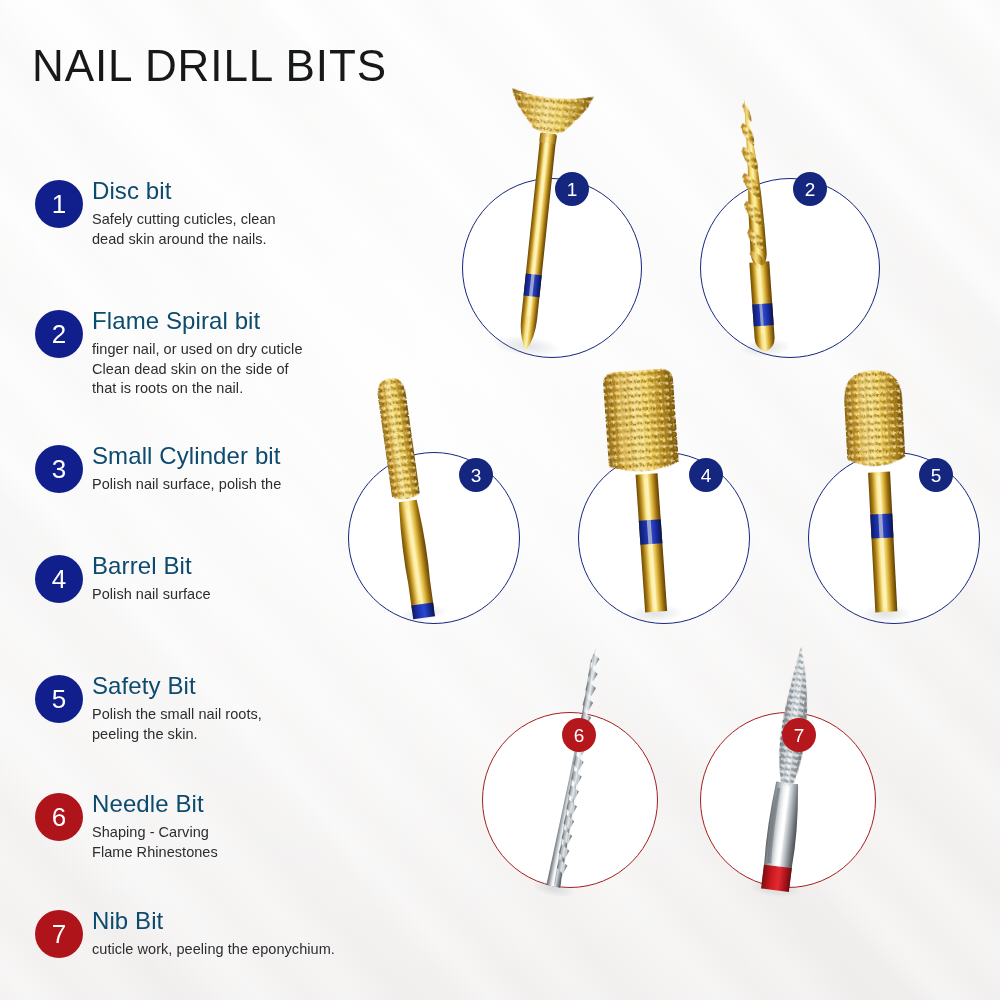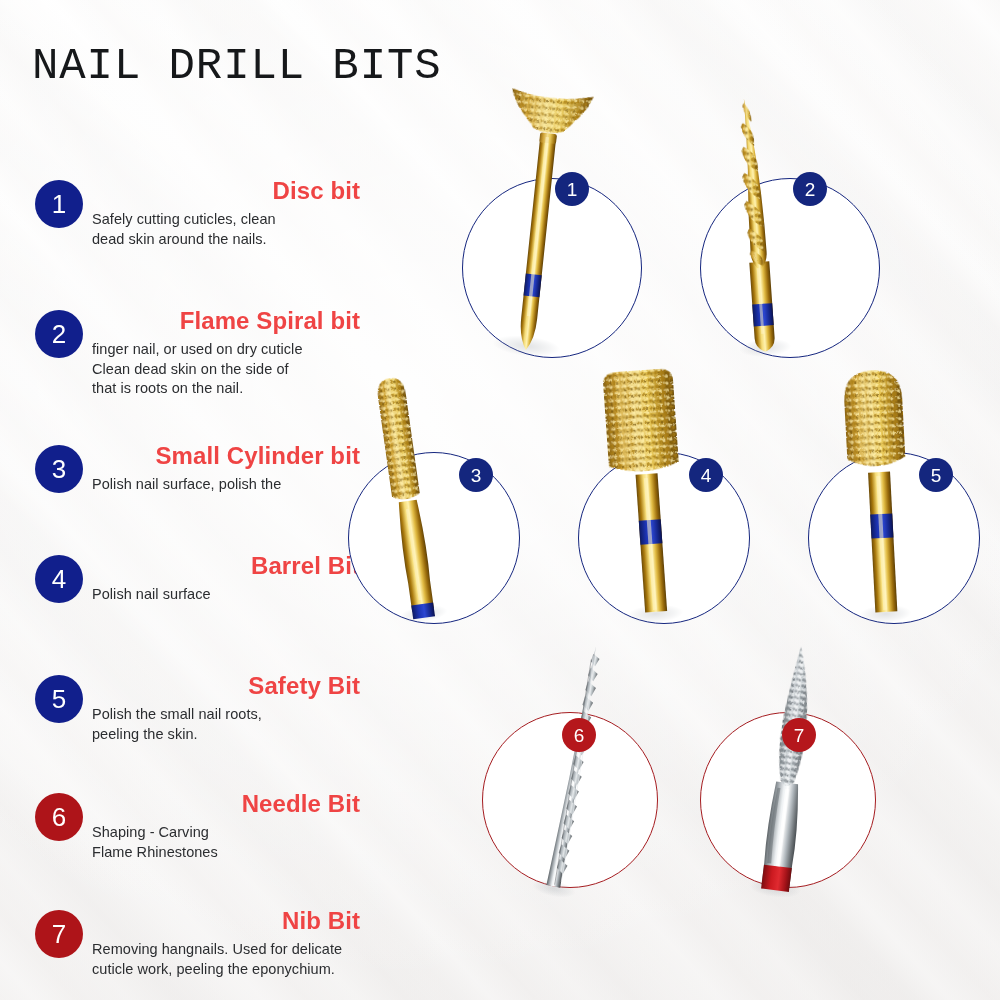--- a/index.html
+++ b/index.html
@@ -46,21 +46,20 @@
   }
 
   
   .title {
     position:absolute; left:32px; top:41px;
     font-size:44px;
     font-weight:300;
     letter-spacing:0.9px;
     color:#16181a;
     white-space:nowrap;
-    font-family:Liberation Mono, monospace;
   }
 
   
   .list { position:absolute; left:30px; top:180px; width:330px; }
 
   .item { position:absolute; left:0; width:330px; }
 
   .badge {
     position:absolute; left:5px; top:0;
     width:48px; height:48px; border-radius:50%;
@@ -69,23 +68,23 @@
     font-size:26px; font-weight:400;
     line-height:1;
     font-family:"Liberation Sans", sans-serif;
   }
   .badge.blue { background:#111f8c; }
   .badge.red  { background:#ae1419; }
 
   .item-text { position:absolute; left:62px; top:-4px; width:268px; }
 
   .item-title {
-    font-size:24px; font-weight:700;
-    color:#ef4444; letter-spacing:0.1px;
-    white-space:nowrap; line-height:1.25;text-align:right;
+    font-size:24px; font-weight:400;
+    color:#0c4a6e; letter-spacing:0.1px;
+    white-space:nowrap; line-height:1.25;
   }
   .item-desc {
     margin-top:4px;
     font-size:14.5px; font-weight:400;
     color:#2b2d30; line-height:1.35;
     letter-spacing:0.05px;
   }
   .item-desc span { display:block; }
 
   
@@ -189,21 +188,20 @@
           <span>Flame Rhinestones</span>
         </div>
       </div>
     </div>
 
     <div class="item" style="top:730px;">
       <div class="badge red">7</div>
       <div class="item-text">
         <div class="item-title">Nib Bit</div>
         <div class="item-desc">
-          <span>Removing hangnails. Used for delicate</span>
           <span>cuticle work, peeling the eponychium.</span>
         </div>
       </div>
     </div>
 
   </div>
 
   <div class="photos">
 
     <svg width="0" height="0" style="position:absolute">

